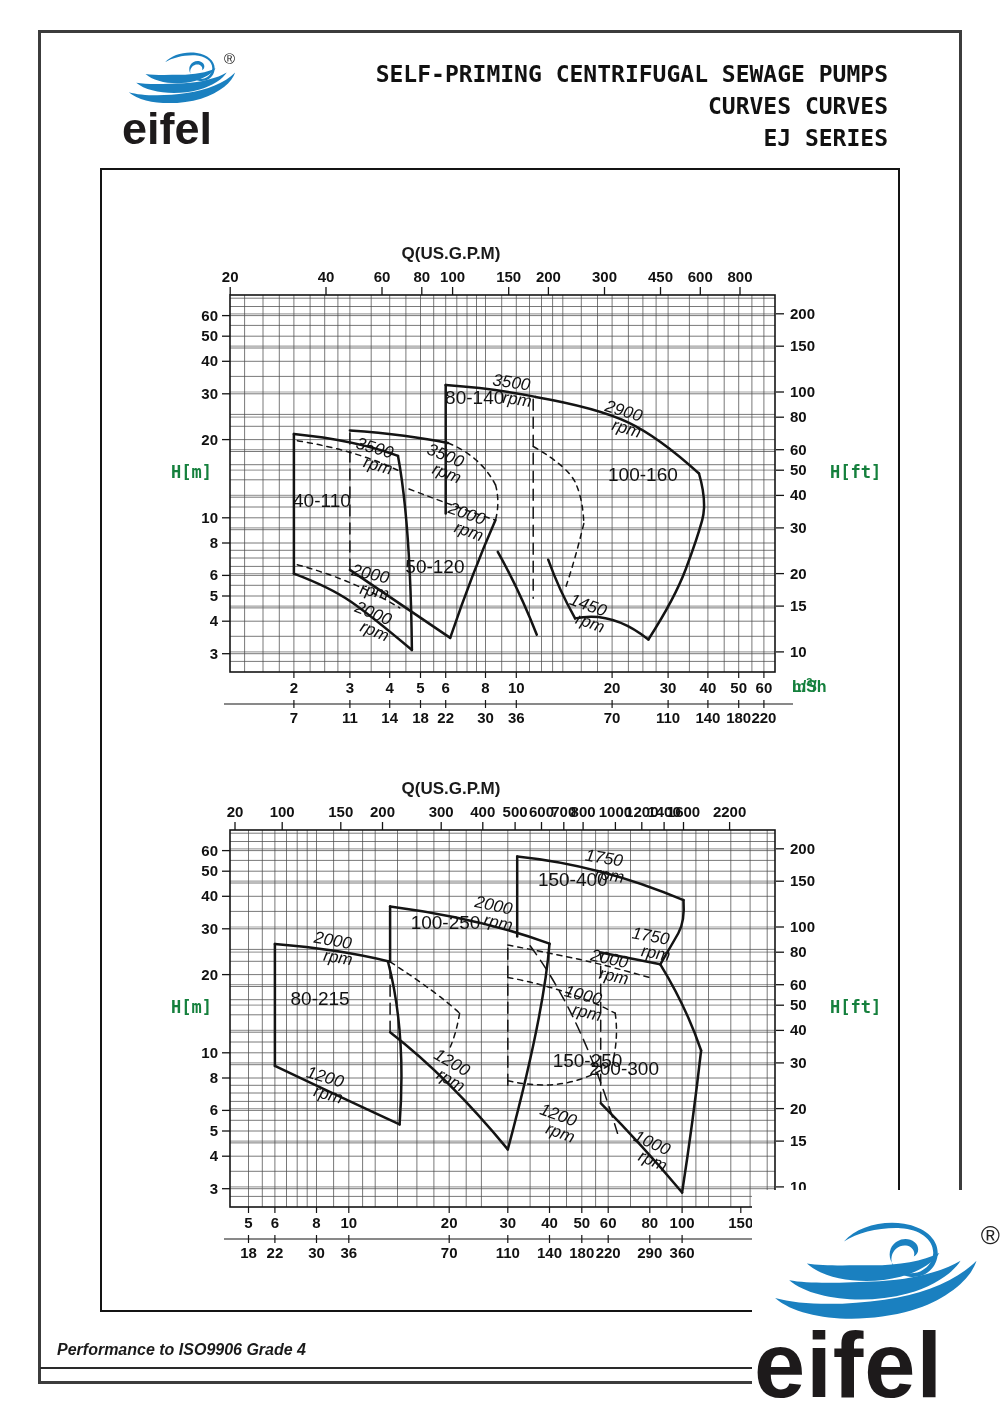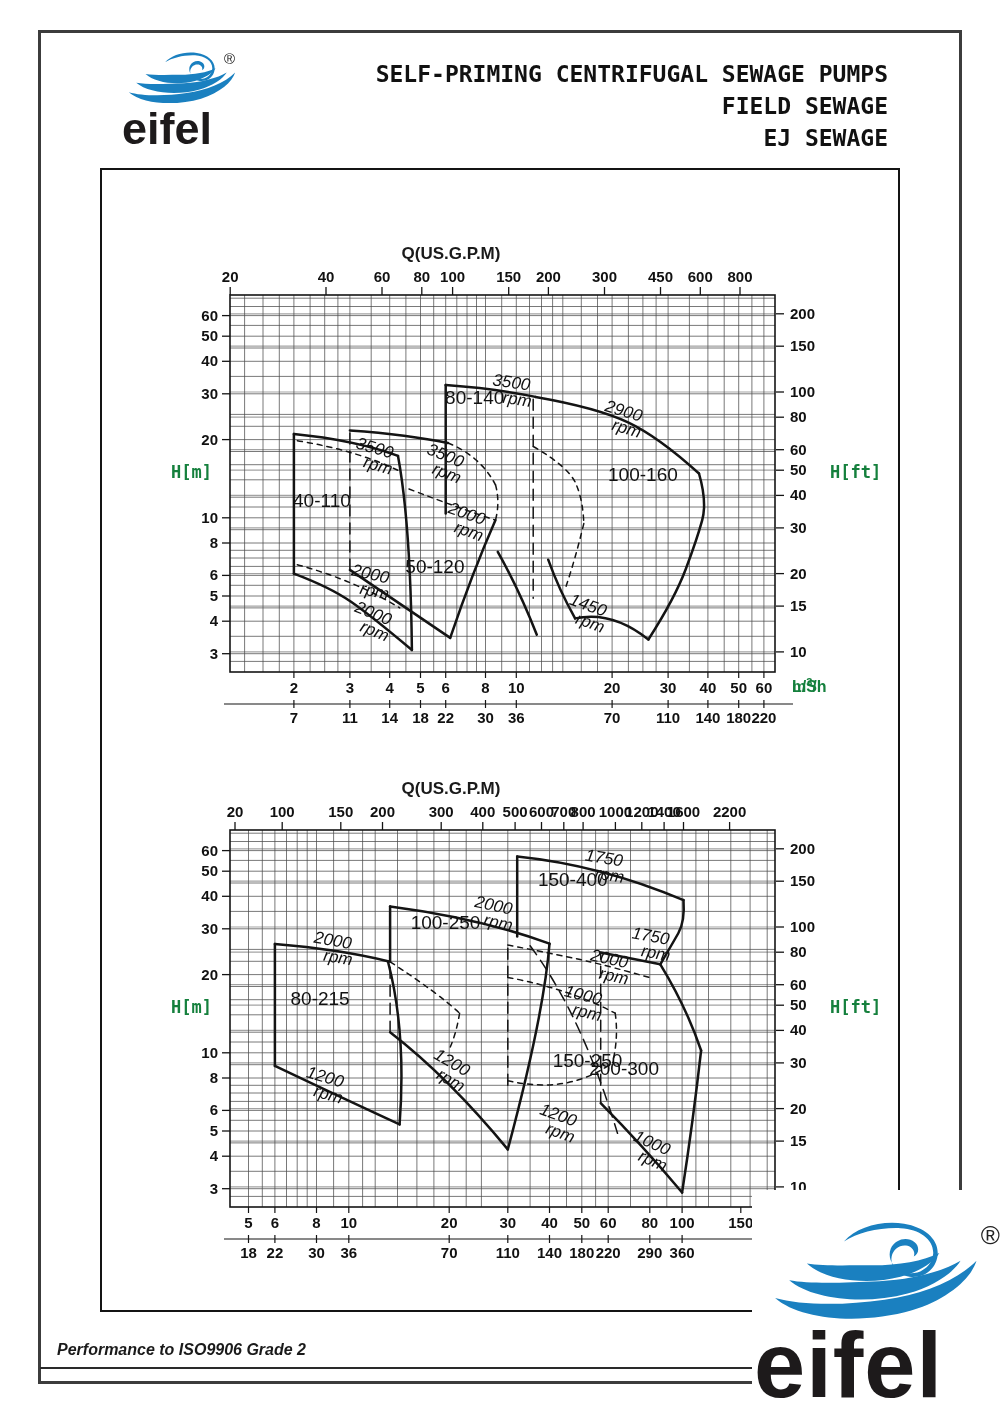--- a/index.html
+++ b/index.html
@@ -48,22 +48,22 @@
 
   <div class="logo-small">
     <svg class="swirl-s" viewBox="0 0 244 120">
         <use href="#swirl"></use>
       </svg>
     <span class="reg-s">®</span>
     <div class="brand-s">eifel</div>
   </div>
   <div class="title-block">
     <div>SELF-PRIMING CENTRIFUGAL SEWAGE  PUMPS</div>
-    <div>FIELD SEWAGE</div>
-    <div>EJ SEWAGE</div>
+    <div>CURVES CURVES</div>
+    <div>EJ SERIES</div>
   </div>
 
   <div class="panel"></div>
 
   <div class="qtitle" style="top:244px">Q(US.G.P.M)</div>
   <div class="qtitle" style="top:779px">Q(US.G.P.M)</div>
 
   <svg id="chart1" class="chart" viewBox="0 0 798 505">
       <g stroke="#a3a3a3" stroke-width="1.2">
         <line x1="130" y1="83.8" x2="675" y2="83.8"></line>
@@ -620,21 +620,21 @@
 
   <div class="unit mono" style="left:166px;top:462px;width:46px;text-align:right">H[m]</div>
   <div class="unit mono" style="left:830px;top:462px">H[ft]</div>
   <div class="unit" style="left:792px;top:678px">L/S</div>
   <div class="unit m3h" style="left:792px;top:676px"><span>m</span><sup>3</sup><span>/h</span></div>
 
   <div class="unit mono" style="left:166px;top:997px;width:46px;text-align:right">H[m]</div>
   <div class="unit mono" style="left:830px;top:997px">H[ft]</div>
   <div class="unit" style="left:751px;top:1211px">L/S</div>
 
-  <div class="note">Performance to ISO9906 Grade 2</div>
+  <div class="note">Performance to ISO9906 Grade 4</div>
   <div class="rule"></div>
   <div class="logo-big">
     <svg class="swirl-b" viewBox="0 0 244 120">
         <use href="#swirl"></use>
       </svg>
     <span class="reg-b">®</span>
     <div class="brand-b">eifel</div>
   </div>
 </div>
 

